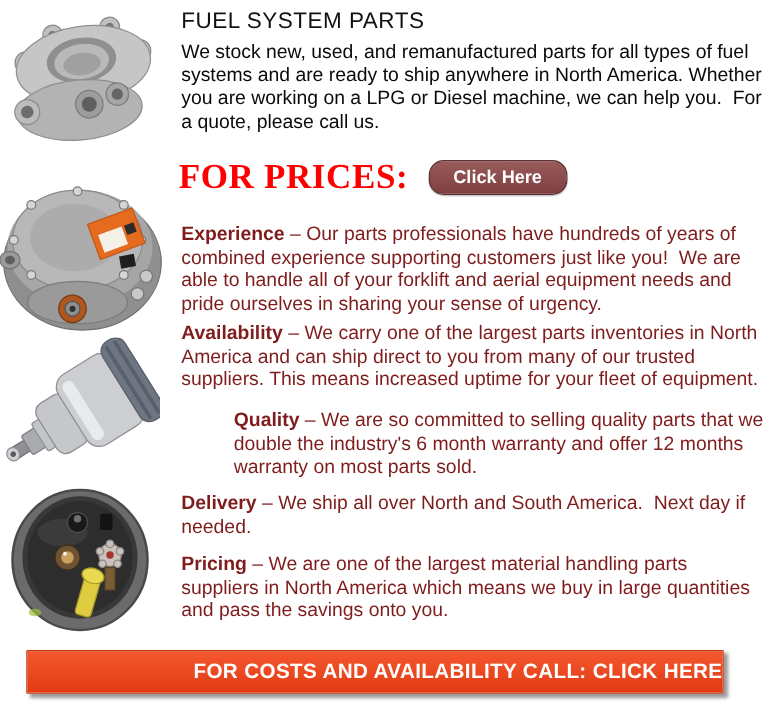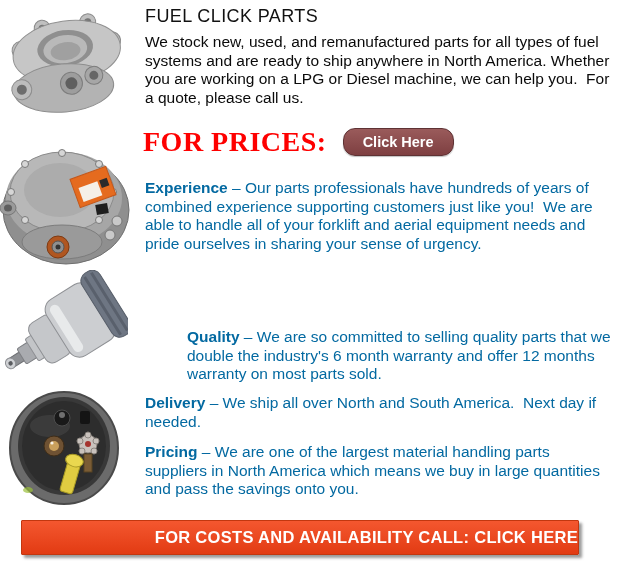--- a/index.html
+++ b/index.html
@@ -22,21 +22,21 @@
   .prices-row{position:absolute;left:143px;top:126px;display:flex;align-items:center;text-align:center;}
   .prices-label{font-family:"Liberation Serif", serif;font-weight:700;
                 font-size:28px;color:#fe0000;letter-spacing:.5px;}
   .click-here-btn{margin-left:16px;display:inline-block;cursor:pointer;
                   background:linear-gradient(#9a5b5b,#7e3f41);
                   border:1px solid #5e3234;border-radius:12px;
                   color:#ffffff;font-weight:700;font-size:14.5px;
                   padding:5px 19px;box-shadow:0 1px 1px rgba(0,0,0,.25);}
 
   .section{position:absolute;left:145px;width:470px;font-size:15.5px;
-           line-height:18.5px;color:#0369a1;}
+           line-height:18.5px;color:#7f1d1d;}
   .section p{margin:0;white-space:pre-wrap;}
   .section .lead{font-weight:700;}
   .sec-experience{top:179px;}
   .sec-availability{top:258px;}
   .sec-quality{top:328px;margin-left:42px;}
   .sec-delivery{top:394px;}
   .sec-pricing{top:443px;}
 
   .bottom-banner{position:absolute;left:21px;top:520px;width:556px;height:33px;
                  background:linear-gradient(#f4572f,#e23b13);
@@ -145,33 +145,36 @@
       <circle cx="80" cy="56" r="3" fill="#a5342f"></circle>
     </g>
     <rect x="76" y="66" width="8" height="18" fill="#7a5c35" stroke="#574223"></rect>
     <g transform="rotate(16 62 88)">
       <rect x="56" y="72" width="13" height="33" rx="3" fill="#e0cc41" stroke="#a89a25"></rect>
       <ellipse cx="62" cy="72" rx="9" ry="6" fill="#ead84f" stroke="#a89a25"></ellipse>
     </g>
     <ellipse cx="20" cy="102" rx="5" ry="3" fill="#9abf3a" opacity="0.7"></ellipse>
   </svg>
 
-  <h1 class="page-title">FUEL CLICK PARTS</h1>
+  <h1 class="page-title">FUEL SYSTEM PARTS</h1>
 
   <p class="intro">We stock new, used, and remanufactured parts for all types of fuel systems and are ready to ship anywhere in North America. Whether you are working on a LPG or Diesel machine, we can help you.  For a quote, please call us.</p>
 
   <div class="prices-row">
     <span class="prices-label">FOR PRICES:</span>
     <span class="click-here-btn">Click Here</span>
   </div>
 
   <div class="section sec-experience">
     <p><span class="lead">Experience</span> <span>– Our parts professionals have hundreds of years of combined experience supporting customers just like you!  We are able to handle all of your forklift and aerial equipment needs and pride ourselves in sharing your sense of urgency.</span></p>
   </div>
 
+  <div class="section sec-availability">
+    <p><span class="lead">Availability</span> <span>– We carry one of the largest parts inventories in North America and can ship direct to you from many of our trusted suppliers. This means increased uptime for your fleet of equipment.</span></p>
+  </div>
 
   <div class="section sec-quality">
     <p><span class="lead">Quality</span> <span>– We are so committed to selling quality parts that we double the industry's 6 month warranty and offer 12 months warranty on most parts sold.</span></p>
   </div>
 
   <div class="section sec-delivery">
     <p><span class="lead">Delivery</span> <span>– We ship all over North and South America.  Next day if needed.</span></p>
   </div>
 
   <div class="section sec-pricing">

